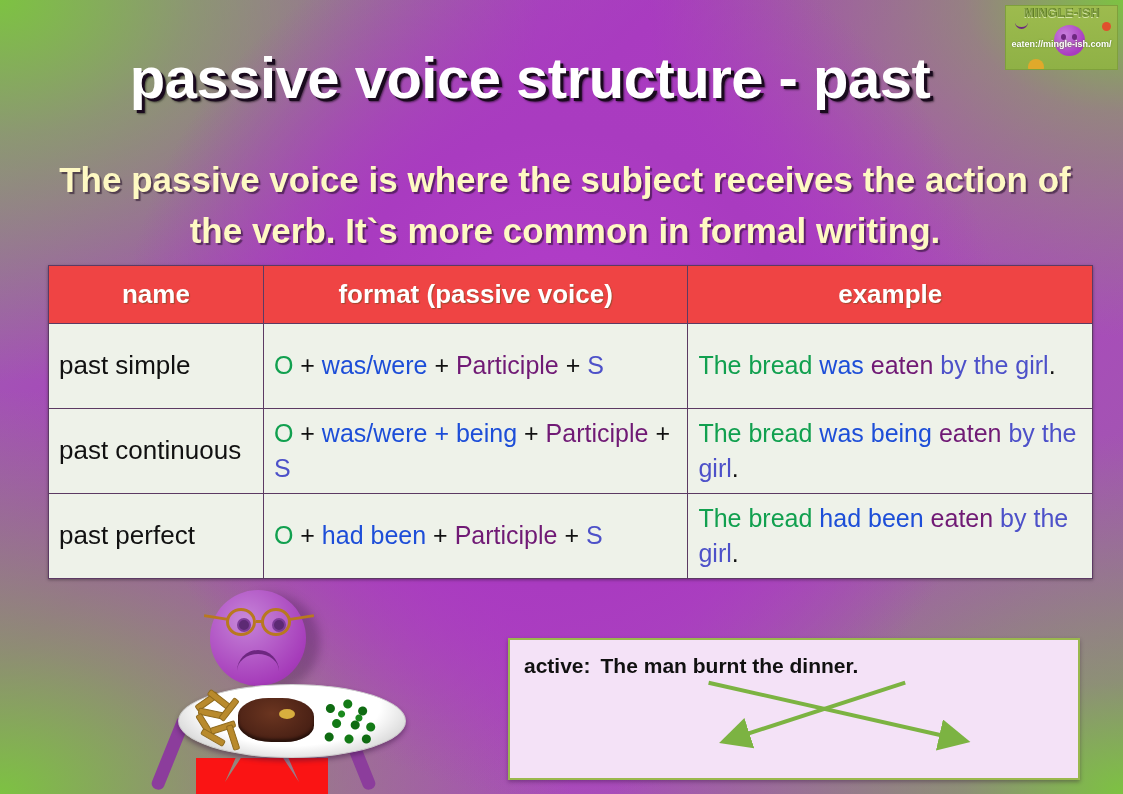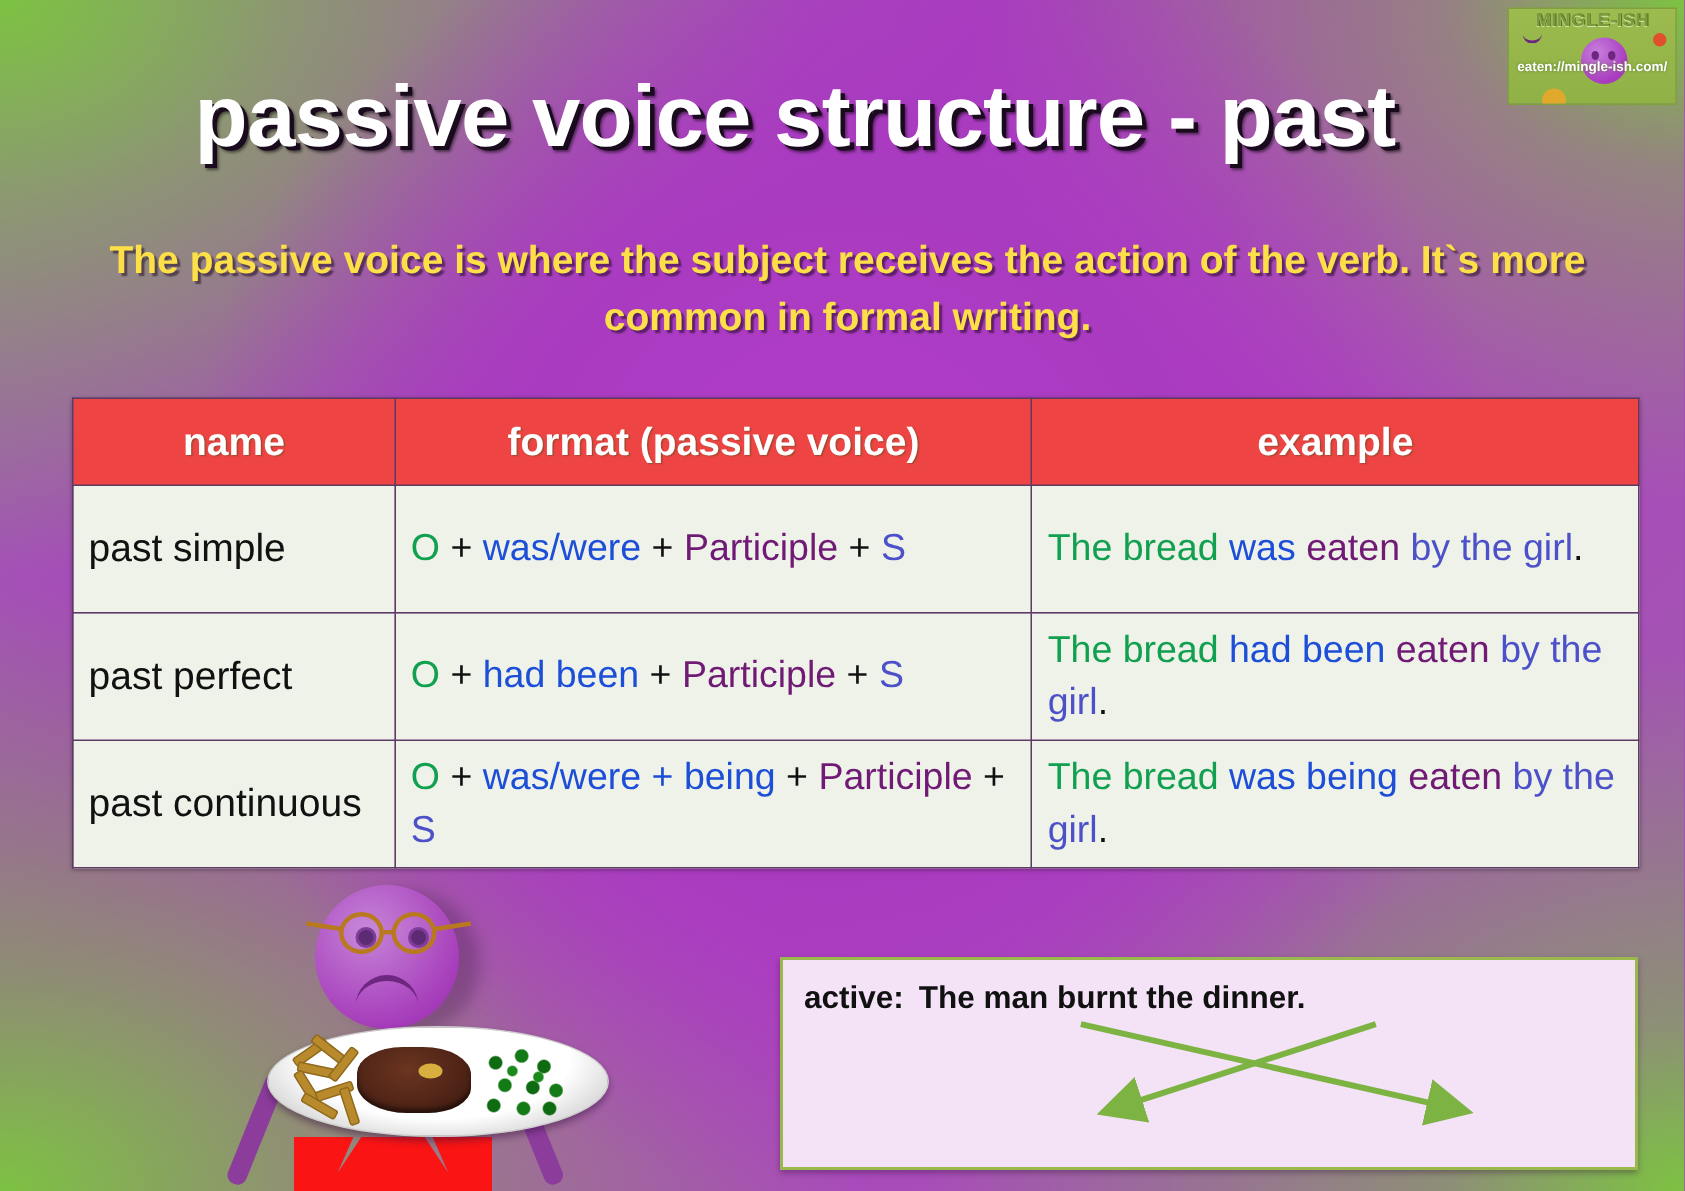--- a/index.html
+++ b/index.html
@@ -80,21 +80,21 @@
     text-align:center;
     font-size:58px; font-weight:bold; color:#ffffff;
     letter-spacing:-0.5px;
     text-shadow:3px 3px 0 #1a0a1e, 4px 4px 2px rgba(0,0,0,0.5);
     font-family:"Liberation Sans", sans-serif;
   }
 
   .subtitle {
     position:absolute; top:155px; left:55px; width:1020px;
     text-align:center;
-    font-size:26px; font-weight:bold; color:#fde047;
+    font-size:35px; font-weight:bold; color:#fef9c3;
     line-height:1.45;
     text-shadow:2px 2px 1px rgba(30,10,35,0.55);
     font-family:"Liberation Sans", sans-serif;
   }
 
   
   .grammar-table {
     position:absolute; left:48px; top:265px;
     width:1045px;
     border-collapse:collapse;
@@ -214,21 +214,21 @@
       radial-gradient(circle at 85% 62%, #137a16 4px, transparent 5px),
       radial-gradient(circle at 18% 82%, #0f6b12 4px, transparent 5px),
       radial-gradient(circle at 50% 86%, #137a16 4px, transparent 5px),
       radial-gradient(circle at 78% 86%, #0f6b12 4px, transparent 5px),
       radial-gradient(circle at 38% 36%, #1a8a1d 3px, transparent 4px),
       radial-gradient(circle at 66% 44%, #1a8a1d 3px, transparent 4px);
   }
 
   
   .example-box {
-    position:absolute; left:520px; top:638px;
+    position:absolute; left:508px; top:638px;
     width:572px; height:142px;
     background:#f4e2f7;
     border:2px solid #9ab84e;
     box-shadow:0 2px 4px rgba(40,10,50,0.35);
   }
   .ex-line {
     position:absolute; left:14px;
     font-size:21px; font-weight:bold; color:#111111;
     white-space:nowrap;
     font-family:"Liberation Sans", sans-serif;
@@ -264,28 +264,28 @@
       <th class="col-ex">example</th>
     </tr>
   </thead>
   <tbody>
     <tr>
       <td class="cell-name">past simple</td>
       <td class="cell-fmt"><span class="t-green">O</span><span class="t-black"> + </span><span class="t-gold">was/were</span><span class="t-black"> + </span><span class="t-red">Participle</span><span class="t-black"> + </span><span class="t-blue">S</span></td>
       <td class="cell-ex"><span class="t-green">The bread</span><span class="t-black"> </span><span class="t-gold">was</span><span class="t-black"> </span><span class="t-red">eaten</span><span class="t-black"> </span><span class="t-blue">by the girl</span><span class="t-black">.</span></td>
     </tr>
     <tr>
+      <td class="cell-name">past continuous</td>
+      <td class="cell-fmt"><span class="t-green">O</span><span class="t-black"> + </span><span class="t-gold">was/were</span><span class="t-gold"> + </span><span class="t-gold">being</span><span class="t-black"> + </span><span class="t-red">Participle</span><span class="t-black"> + </span><span class="t-blue">S</span></td>
+      <td class="cell-ex"><span class="t-green">The bread</span><span class="t-black"> </span><span class="t-gold">was being</span><span class="t-black"> </span><span class="t-red">eaten</span><span class="t-black"> </span><span class="t-blue">by the girl</span><span class="t-black">.</span></td>
+    </tr>
+    <tr>
       <td class="cell-name">past perfect</td>
       <td class="cell-fmt"><span class="t-green">O</span><span class="t-black"> + </span><span class="t-gold">had been</span><span class="t-black"> + </span><span class="t-red">Participle</span><span class="t-black"> + </span><span class="t-blue">S</span></td>
       <td class="cell-ex"><span class="t-green">The bread</span><span class="t-black"> </span><span class="t-gold">had been</span><span class="t-black"> </span><span class="t-red">eaten</span><span class="t-black"> </span><span class="t-blue">by the girl</span><span class="t-black">.</span></td>
-    </tr>
-    <tr>
-      <td class="cell-name">past continuous</td>
-      <td class="cell-fmt"><span class="t-green">O</span><span class="t-black"> + </span><span class="t-gold">was/were</span><span class="t-gold"> + </span><span class="t-gold">being</span><span class="t-black"> + </span><span class="t-red">Participle</span><span class="t-black"> + </span><span class="t-blue">S</span></td>
-      <td class="cell-ex"><span class="t-green">The bread</span><span class="t-black"> </span><span class="t-gold">was being</span><span class="t-black"> </span><span class="t-red">eaten</span><span class="t-black"> </span><span class="t-blue">by the girl</span><span class="t-black">.</span></td>
     </tr>
   </tbody>
 </table>
 
 <div class="character">
   <div class="arm l"></div>
   <div class="arm r"></div>
   <div class="char-shadow"></div>
   <div class="char-head"></div>
   <div class="char-glasses">

